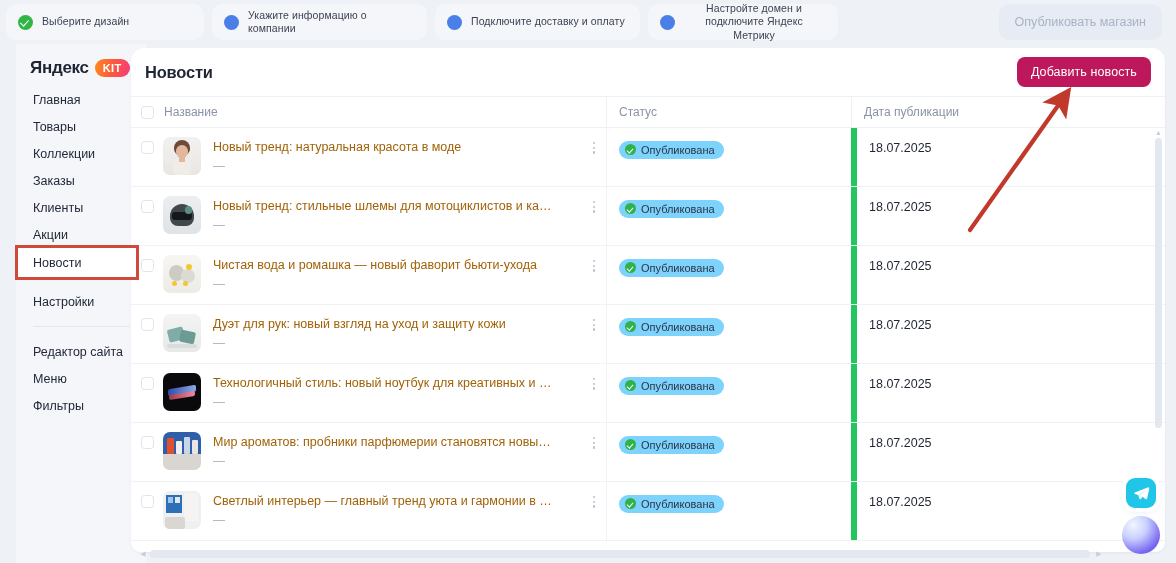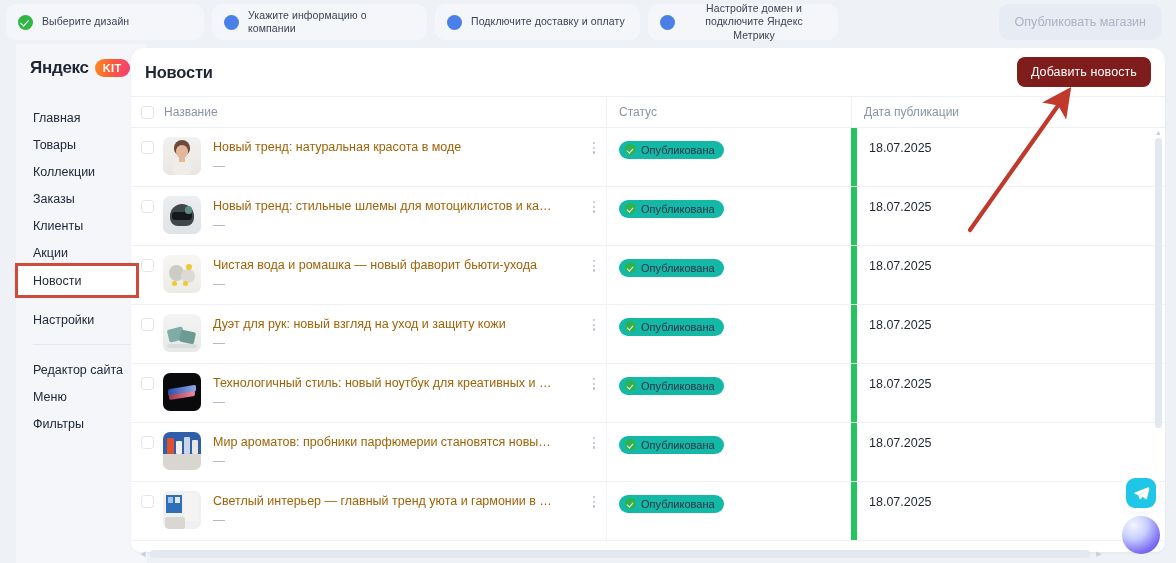--- a/index.html
+++ b/index.html
@@ -49,21 +49,21 @@
     background: #f4f6fa;
     text-align: right;
   }
   .brand { display: flex; align-items: center; gap: 6px; padding: 14px 0 0 14px; }
   .brand-text { font-size: 17px; font-weight: 700; color: #1f2533; letter-spacing: -.3px; }
   .brand-badge {
     font-size: 11px; font-weight: 700; color: #fff; letter-spacing: .4px;
     padding: 2.5px 8px 3px; border-radius: 9px;
     background: linear-gradient(100deg, #ff8a1e 0%, #fb5b3c 48%, #f43b7a 100%);
   }
-  .nav { margin-top: 26px; }
+  .nav { margin-top: 8px; }
   .nav-item {
     height: 27px; display: flex; align-items: center;
     padding-left: 17px; font-size: 12.5px; color: #22293a; cursor: pointer;
   }
   .nav-gap { height: 11px; }
   .nav-divider { height: 1px; background: #e3e7ef; margin: 11px 17px 11px 17px; }
   .nav-item.highlight {
     background: #ffffff; outline: 3px solid #d04a3b; outline-offset: 0;
     height: 29px; margin-left: 2px; margin-right: 11px; padding-left: 15px;
     position: relative; z-index: 3;
@@ -76,21 +76,21 @@
     box-shadow: 0 1px 3px rgba(30,40,70,.05);
     overflow: hidden;
   }
   .card-head {
     height: 48px; display: flex; align-items: center;
     padding: 0 14px 0 14px; position: relative;
   }
   .page-title { font-size: 16.5px; font-weight: 700; color: #1f2533; letter-spacing: -.2px; }
   .add-btn {
     margin-left: auto; height: 30px; border-radius: 8px;
-    background: #7f1d1d; color: #fff; font-size: 12.5px;
+    background: #be185d; color: #fff; font-size: 12.5px;
     border: none; padding: 0 14px; cursor: pointer; letter-spacing: .1px;
   }
 
   
   .thead {
     display: flex; align-items: center; height: 32px;
     border-top: 1px solid #edf0f5; border-bottom: 1px solid #edf0f5;
     color: #8a93a6; font-size: 12px;
   }
   .col-check { width: 32px; display: flex; align-items: center; justify-content: center; flex: 0 0 auto; }
@@ -121,21 +121,21 @@
   .kebab {
     width: 24px; flex: 0 0 auto; display: flex; flex-direction: column;
     align-items: center; gap: 2.5px; padding-top: 5px; cursor: pointer;
   }
   .kebab b { width: 2.2px; height: 2.2px; border-radius: 50%; background: #b9c0cf; display:block; }
   .cell-status { width: 245px; flex: 0 0 auto; padding: 13px 0 0 12px; border-left: 1px solid #f0f2f6; }
   .cell-date { width: 300px; flex: 0 0 auto; padding: 13px 0 0 12px; border-left: 6px solid #22c55e;
                font-size: 12.5px; color: #1f2533; }
   .badge {
     display: inline-flex; align-items: center; gap: 5px;
-    background: #14b8a6; border-radius: 10px; padding: 2.5px 9px 3px 6px;
+    background: #7dd3fc; border-radius: 10px; padding: 2.5px 9px 3px 6px;
     font-size: 11px; color: #2c3346;
   }
   .badge .tick {
     width: 11px; height: 11px; border-radius: 50%; background: #2fb24a;
     position: relative; flex: 0 0 auto;
   }
   .badge .tick::after {
     content: ""; position: absolute; left: 3.1px; top: 2.6px;
     width: 2.8px; height: 5px; border: solid #fff; border-width: 0 1.3px 1.3px 0;
     transform: rotate(42deg);

